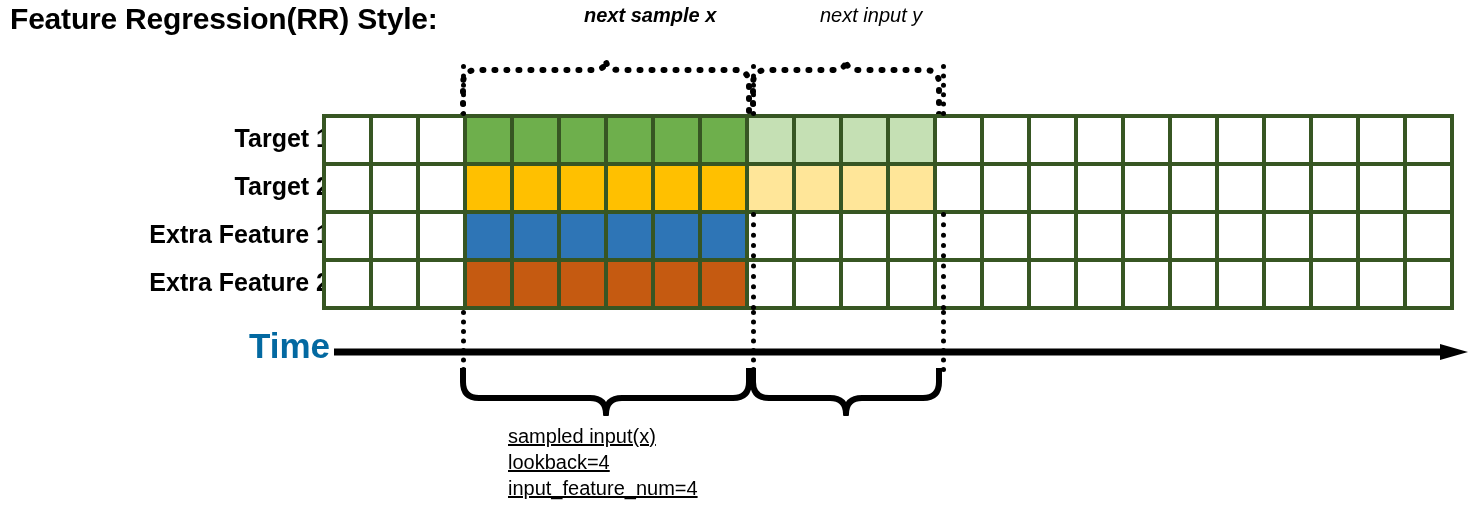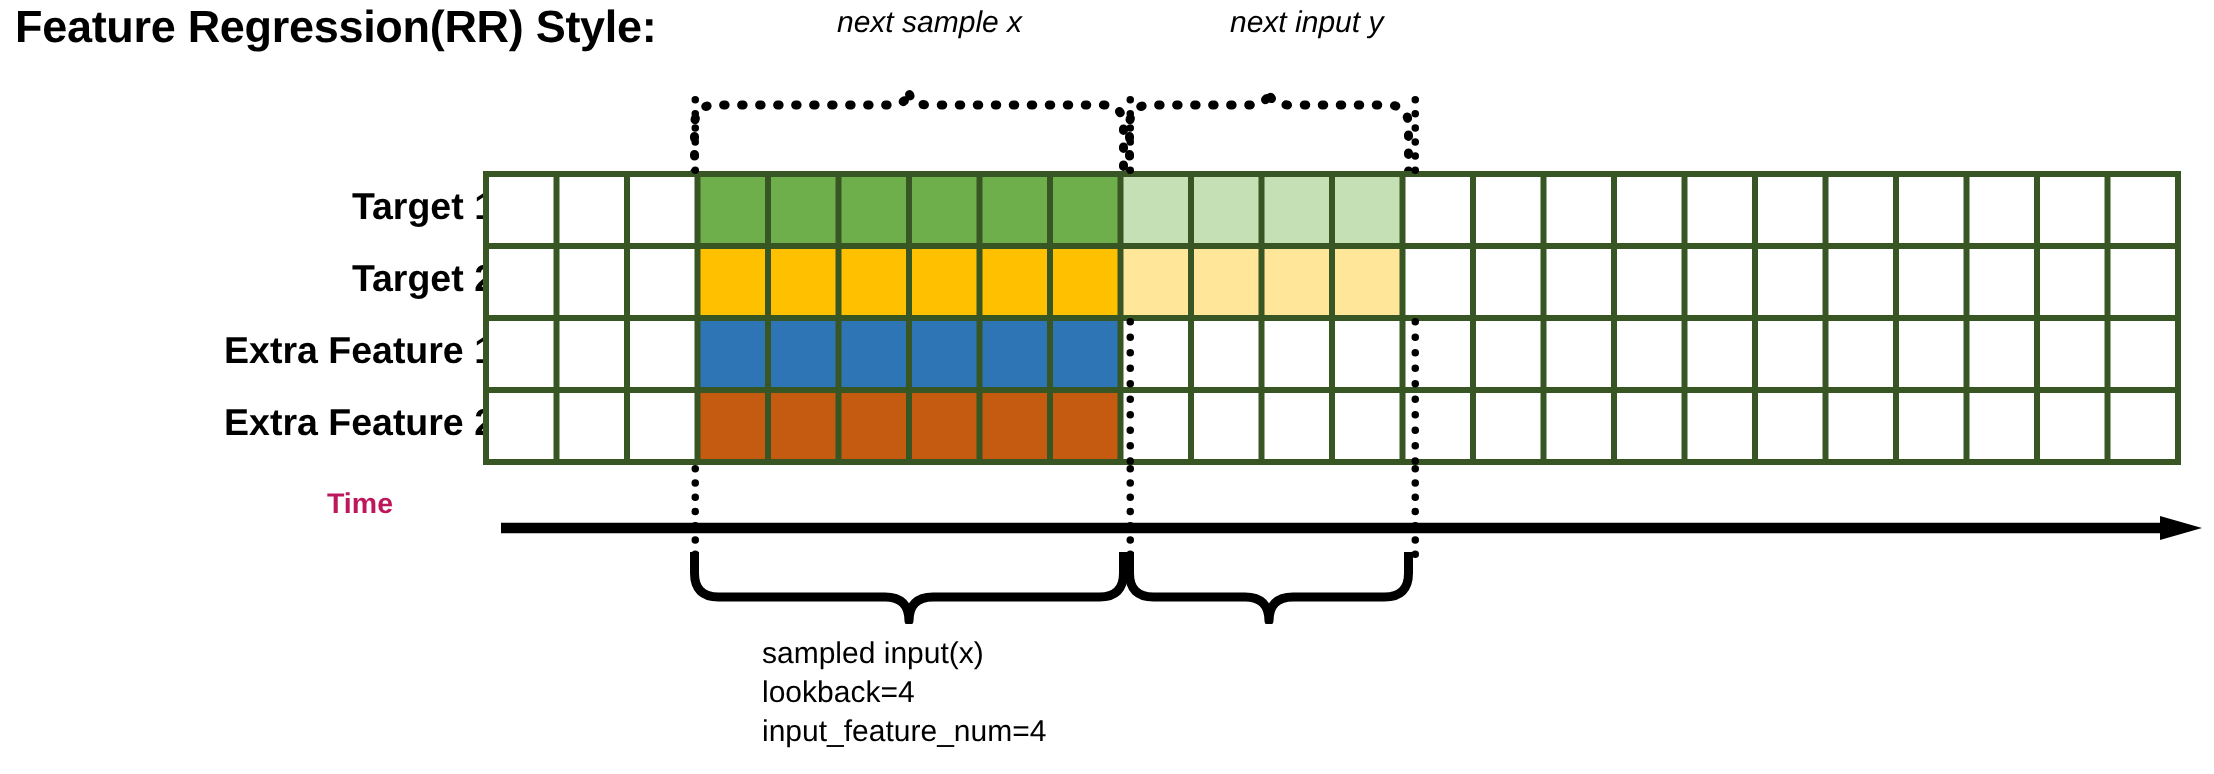--- a/index.html
+++ b/index.html
@@ -32,21 +32,21 @@
 
   
   .top-anno {
     position: absolute;
     font-size: 20px;
     font-style: italic;
     color: #000000;
     white-space: nowrap;
     text-align: center;
   }
-  #anno-x { left: 558px; top: 4px; }
+  #anno-x { left: 584px; top: 4px; font-weight: bold; }
   #anno-y { left: 820px; top: 4px; }
 
   
   .row-label {
     position: absolute;
     right: 1146px;           
     width: 330px;
     text-align: right;
     font-size: 25px;
     font-weight: bold;
@@ -72,24 +72,24 @@
     box-sizing: border-box;
   }
   .cell { background: #ffffff; }
 
   
   #time-label {
     position: absolute;
     left: 150px;
     top: 326px;
     width: 180px;
-    text-align: center;
-    font-size: 19px;
+    text-align: right;
+    font-size: 35px;
     font-weight: bold;
-    color: #be185d;
+    color: #0369a1;
   }
   #time-axis {
     position: absolute;
     left: 334px;
     top: 344px;
     width: 1134px;
     height: 16px;
   }
 
   
@@ -102,20 +102,21 @@
   
   .brace-svg { position: absolute; }
 
   
   .desc {
     position: absolute;
     font-size: 20px;
     color: #000000;
     white-space: nowrap;
     line-height: 26px;
+    text-decoration: underline;
   }
   #desc-x { left: 508px; top: 423px; }
   #desc-y { left: 772px; top: 423px; }
 </style>
 </head>
 <body>
 
 <div id="canvas">
 
   <div id="title">Feature Regression(RR) Style:</div>

